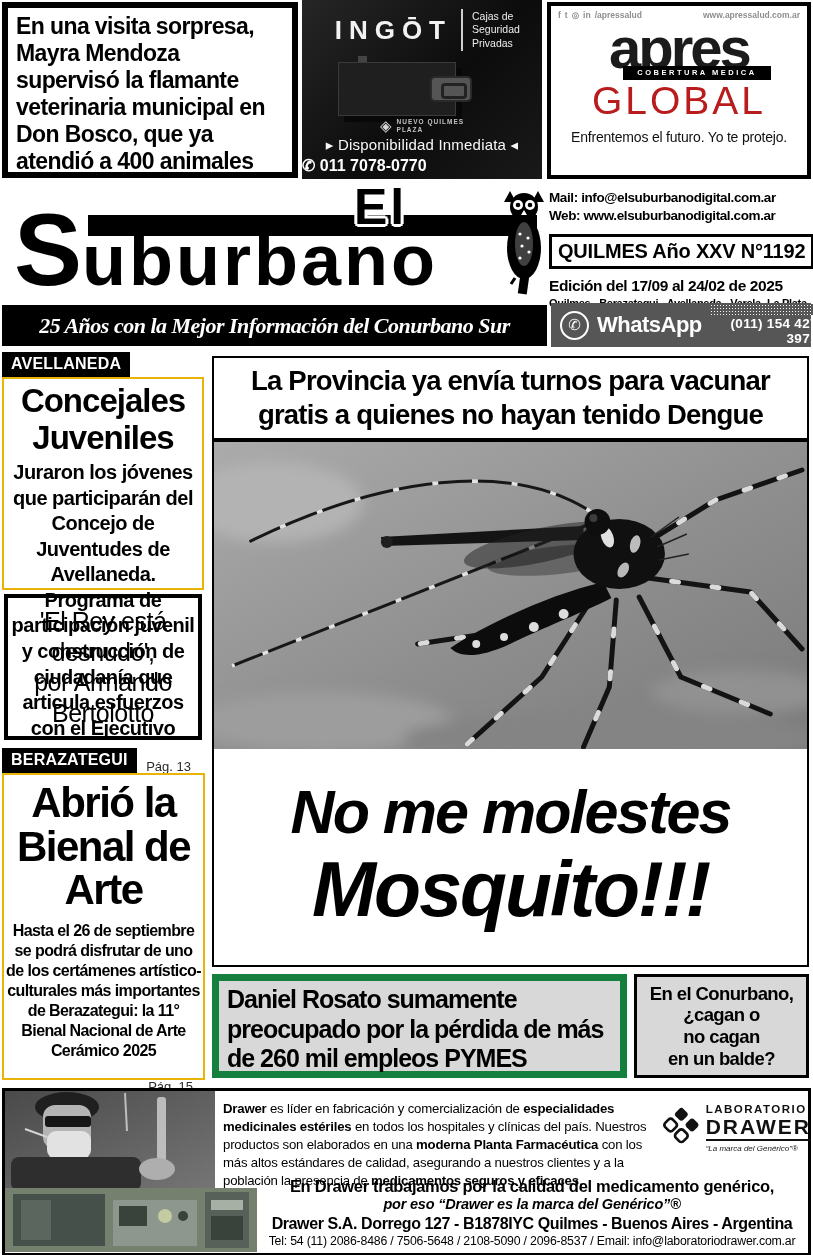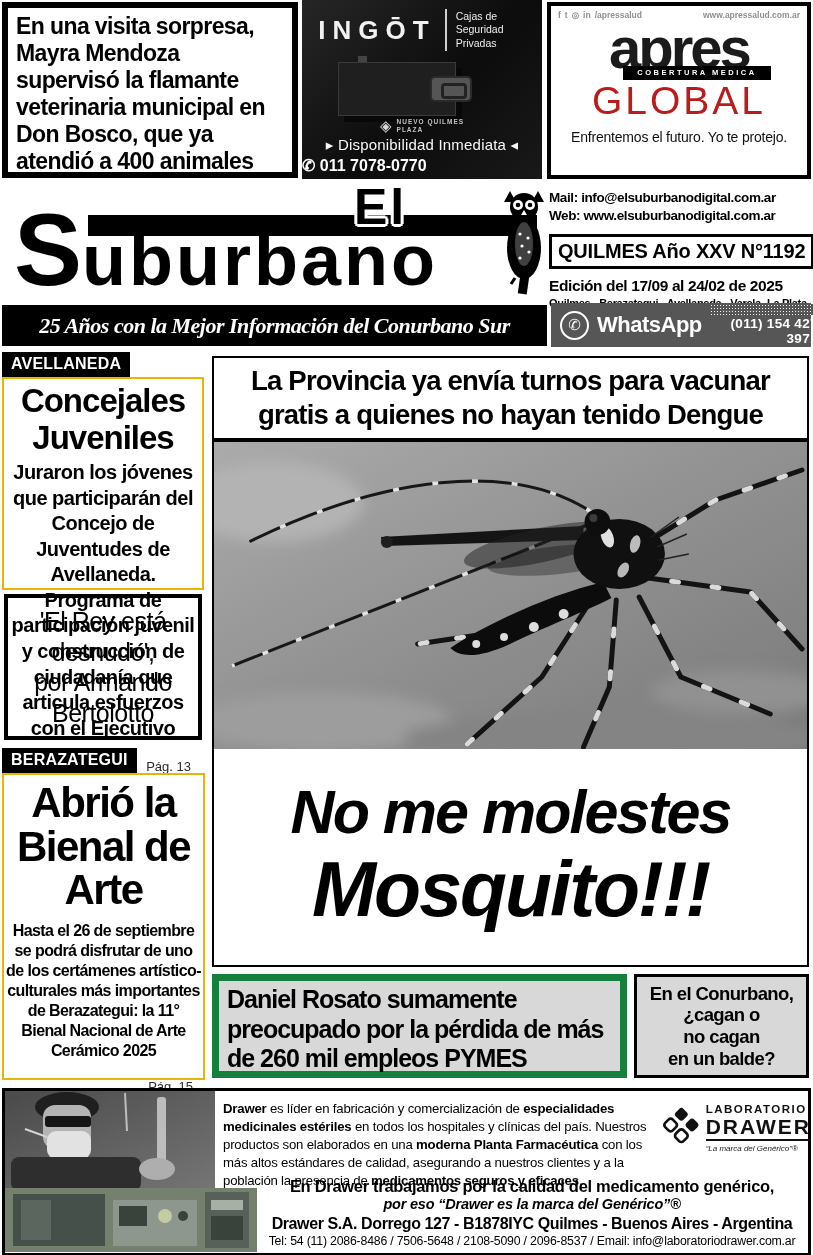--- a/index.html
+++ b/index.html
@@ -13,21 +13,21 @@
   .news-box{
     position:absolute; left:2px; top:2px; width:296px; height:176px;
     border:6px solid #000; padding:5px 8px;
     font-size:23px; font-weight:bold; line-height:1.17; letter-spacing:-0.6px;
   }
   .ingot{
     position:absolute; left:302px; top:0; width:240px; height:179px;
     background:linear-gradient(135deg,#262626 0%,#0c0c0c 55%,#191919 100%);
     color:#fff; overflow:hidden;
   }
-  .ingot-head{ display:flex; justify-content:center; align-items:center; gap:9px; padding-top:9px; }
+  .ingot-head{ display:flex; justify-content:flex-end; align-items:center; gap:9px; padding-top:9px; }
   .ingot-brand{ font-size:26px; font-weight:bold; letter-spacing:7px; color:#f2f2f2; }
   .ingot-sep{ width:2px; height:42px; background:#cfcfcf; }
   .ingot-service{ font-size:10.5px; line-height:1.25; color:#ededed; width:70px; }
   .safe-door{ position:absolute; left:36px; top:62px; width:118px; height:54px; background:#1f1f1f; border:1px solid #3a3a3a; box-shadow:6px 6px 0 #080808; }
   .safe-hinge{ position:absolute; left:56px; top:56px; width:9px; height:66px; background:#444; }
   .safe-handle{ position:absolute; left:128px; top:76px; width:42px; height:26px; background:#555; border-radius:5px; border:2px solid #2a2a2a; }
   .safe-handle::after{ content:""; position:absolute; left:9px; top:5px; width:20px; height:10px; border:3px solid #222; border-radius:4px; }
   .plaza{ position:absolute; left:78px; top:117px; display:flex; align-items:center; gap:5px; }
   .plaza-diamond{ font-size:15px; color:#d8d8d8; }
   .plaza-text{ font-size:6.5px; letter-spacing:1px; color:#c2c2c2; line-height:1.3; font-weight:bold; }

